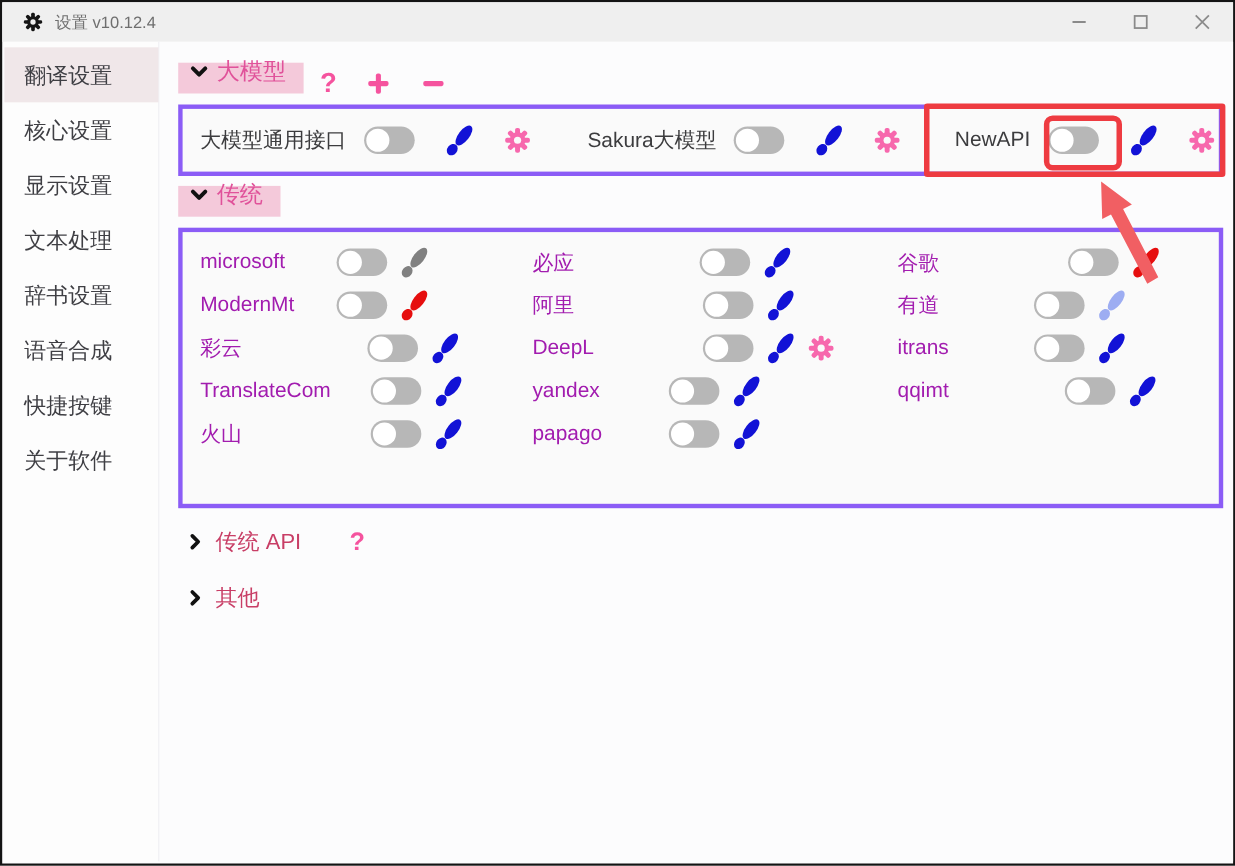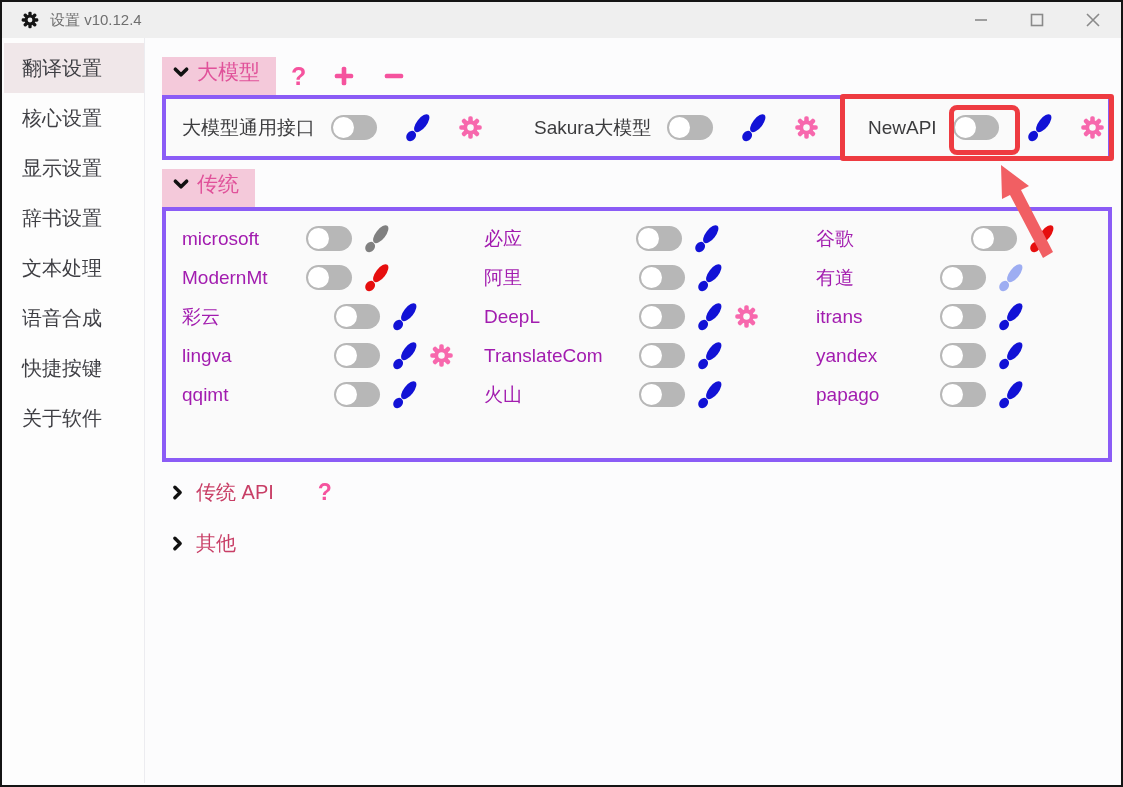--- a/index.html
+++ b/index.html
@@ -15,21 +15,21 @@
   .win-btn { width:56px; height:36px; display:flex; align-items:center; justify-content:center; color:#8a8a8a; }
 
   
   .sidebar { position:absolute; left:2px; top:36px; width:141px; bottom:2px; background:#fdfdfd; border-right:1px solid #ececf0; padding-top:5px; }
   .side-item { height:50px; display:flex; align-items:center; padding-left:18px; font-size:20px; color:#3f3f44; cursor:default; }
   .side-item.active { background:#f0e7e9; }
 
   
   .content { position:absolute; left:143px; top:36px; width:978px; bottom:2px; background:#fcfcfd; }
 
-  .tab { position:absolute; height:41px; display:flex; align-items:center; gap:7px; background:#f4c9da; padding:0 16px 12px 10px; }
+  .tab { position:absolute; height:28px; display:flex; align-items:center; gap:7px; background:#f4c9da; padding:0 16px 12px 10px; }
   .tab .tab-label { font-size:21px; color:#e0529a; }
   .tab1 { left:17px; top:19px; }
   .tab2 { left:17px; top:131px; }
 
   .toolbar { position:absolute; left:146px; top:19px; height:38px; display:flex; align-items:center; gap:26px; }
   .help-q { font-size:25px; font-weight:800; color:#f5539e; }
 
   .groupbox { position:absolute; left:17px; width:950px; background:#fafafa; border:4px solid #8b5cf6; }
   .group1 { top:57px; height:65px; }
   .group2 { top:169px; height:255px; }
@@ -92,22 +92,22 @@
             <path d="M1 1 L13 13 M13 1 L1 13" stroke="#8a8a8a" stroke-width="1.6"></path>
           </svg>
       </div>
     </div>
   </div>
 
   <div class="sidebar" id="sidebar">
       <div class="side-item active">翻译设置</div>
       <div class="side-item">核心设置</div>
       <div class="side-item">显示设置</div>
+      <div class="side-item">文本处理</div>
       <div class="side-item">辞书设置</div>
-      <div class="side-item">文本处理</div>
       <div class="side-item">语音合成</div>
       <div class="side-item">快捷按键</div>
       <div class="side-item">关于软件</div>
     </div>
 
   <div class="content">
 
     <div class="tab tab1">
       <svg width="18" height="18" viewBox="0 0 16 16">
         <path d="M3 5.5 L8 10.5 L13 5.5" stroke="#111" stroke-width="3.2" fill="none" stroke-linecap="round" stroke-linejoin="round"></path>
@@ -317,42 +317,20 @@
               <div class="knob"></div>
             </div>
             <svg class="icon-brush" viewBox="0 0 28 28">
     <g fill="#1212d6">
       <ellipse cx="17.5" cy="9.5" rx="4.6" ry="10" transform="rotate(38 17.5 9.5)"></ellipse>
       <ellipse cx="7.6" cy="21.5" rx="4.2" ry="5.2" transform="rotate(38 7.6 21.5)"></ellipse>
     </g>
             </svg>
           </div>
           <div class="cell">
-            <span class="label" style="width:152px">lingva</span>
-            <div class="toggle">
-              <div class="knob"></div>
-            </div>
-            <svg class="icon-brush" viewBox="0 0 28 28">
-    <g fill="#1212d6">
-      <ellipse cx="17.5" cy="9.5" rx="4.6" ry="10" transform="rotate(38 17.5 9.5)"></ellipse>
-      <ellipse cx="7.6" cy="21.5" rx="4.2" ry="5.2" transform="rotate(38 7.6 21.5)"></ellipse>
-    </g>
-            </svg>
-            <svg class="icon-gear" viewBox="0 0 24 24">
-    <g fill="#f768ad">
-      <rect x="10" y="2" width="4" height="20" rx="1.6"></rect>
-      <rect x="10" y="2" width="4" height="20" rx="1.6" transform="rotate(45 12 12)"></rect>
-      <rect x="10" y="2" width="4" height="20" rx="1.6" transform="rotate(90 12 12)"></rect>
-      <rect x="10" y="2" width="4" height="20" rx="1.6" transform="rotate(135 12 12)"></rect>
-      <circle cx="12" cy="12" r="6.4"></circle>
-    </g>
-    <circle cx="12" cy="12" r="2.9" fill="#fafafa"></circle>
-            </svg>
-          </div>
-          <div class="cell">
             <span class="label" style="width:155px">TranslateCom</span>
             <div class="toggle">
               <div class="knob"></div>
             </div>
             <svg class="icon-brush" viewBox="0 0 28 28">
     <g fill="#1212d6">
       <ellipse cx="17.5" cy="9.5" rx="4.6" ry="10" transform="rotate(38 17.5 9.5)"></ellipse>
       <ellipse cx="7.6" cy="21.5" rx="4.2" ry="5.2" transform="rotate(38 7.6 21.5)"></ellipse>
     </g>
             </svg>

